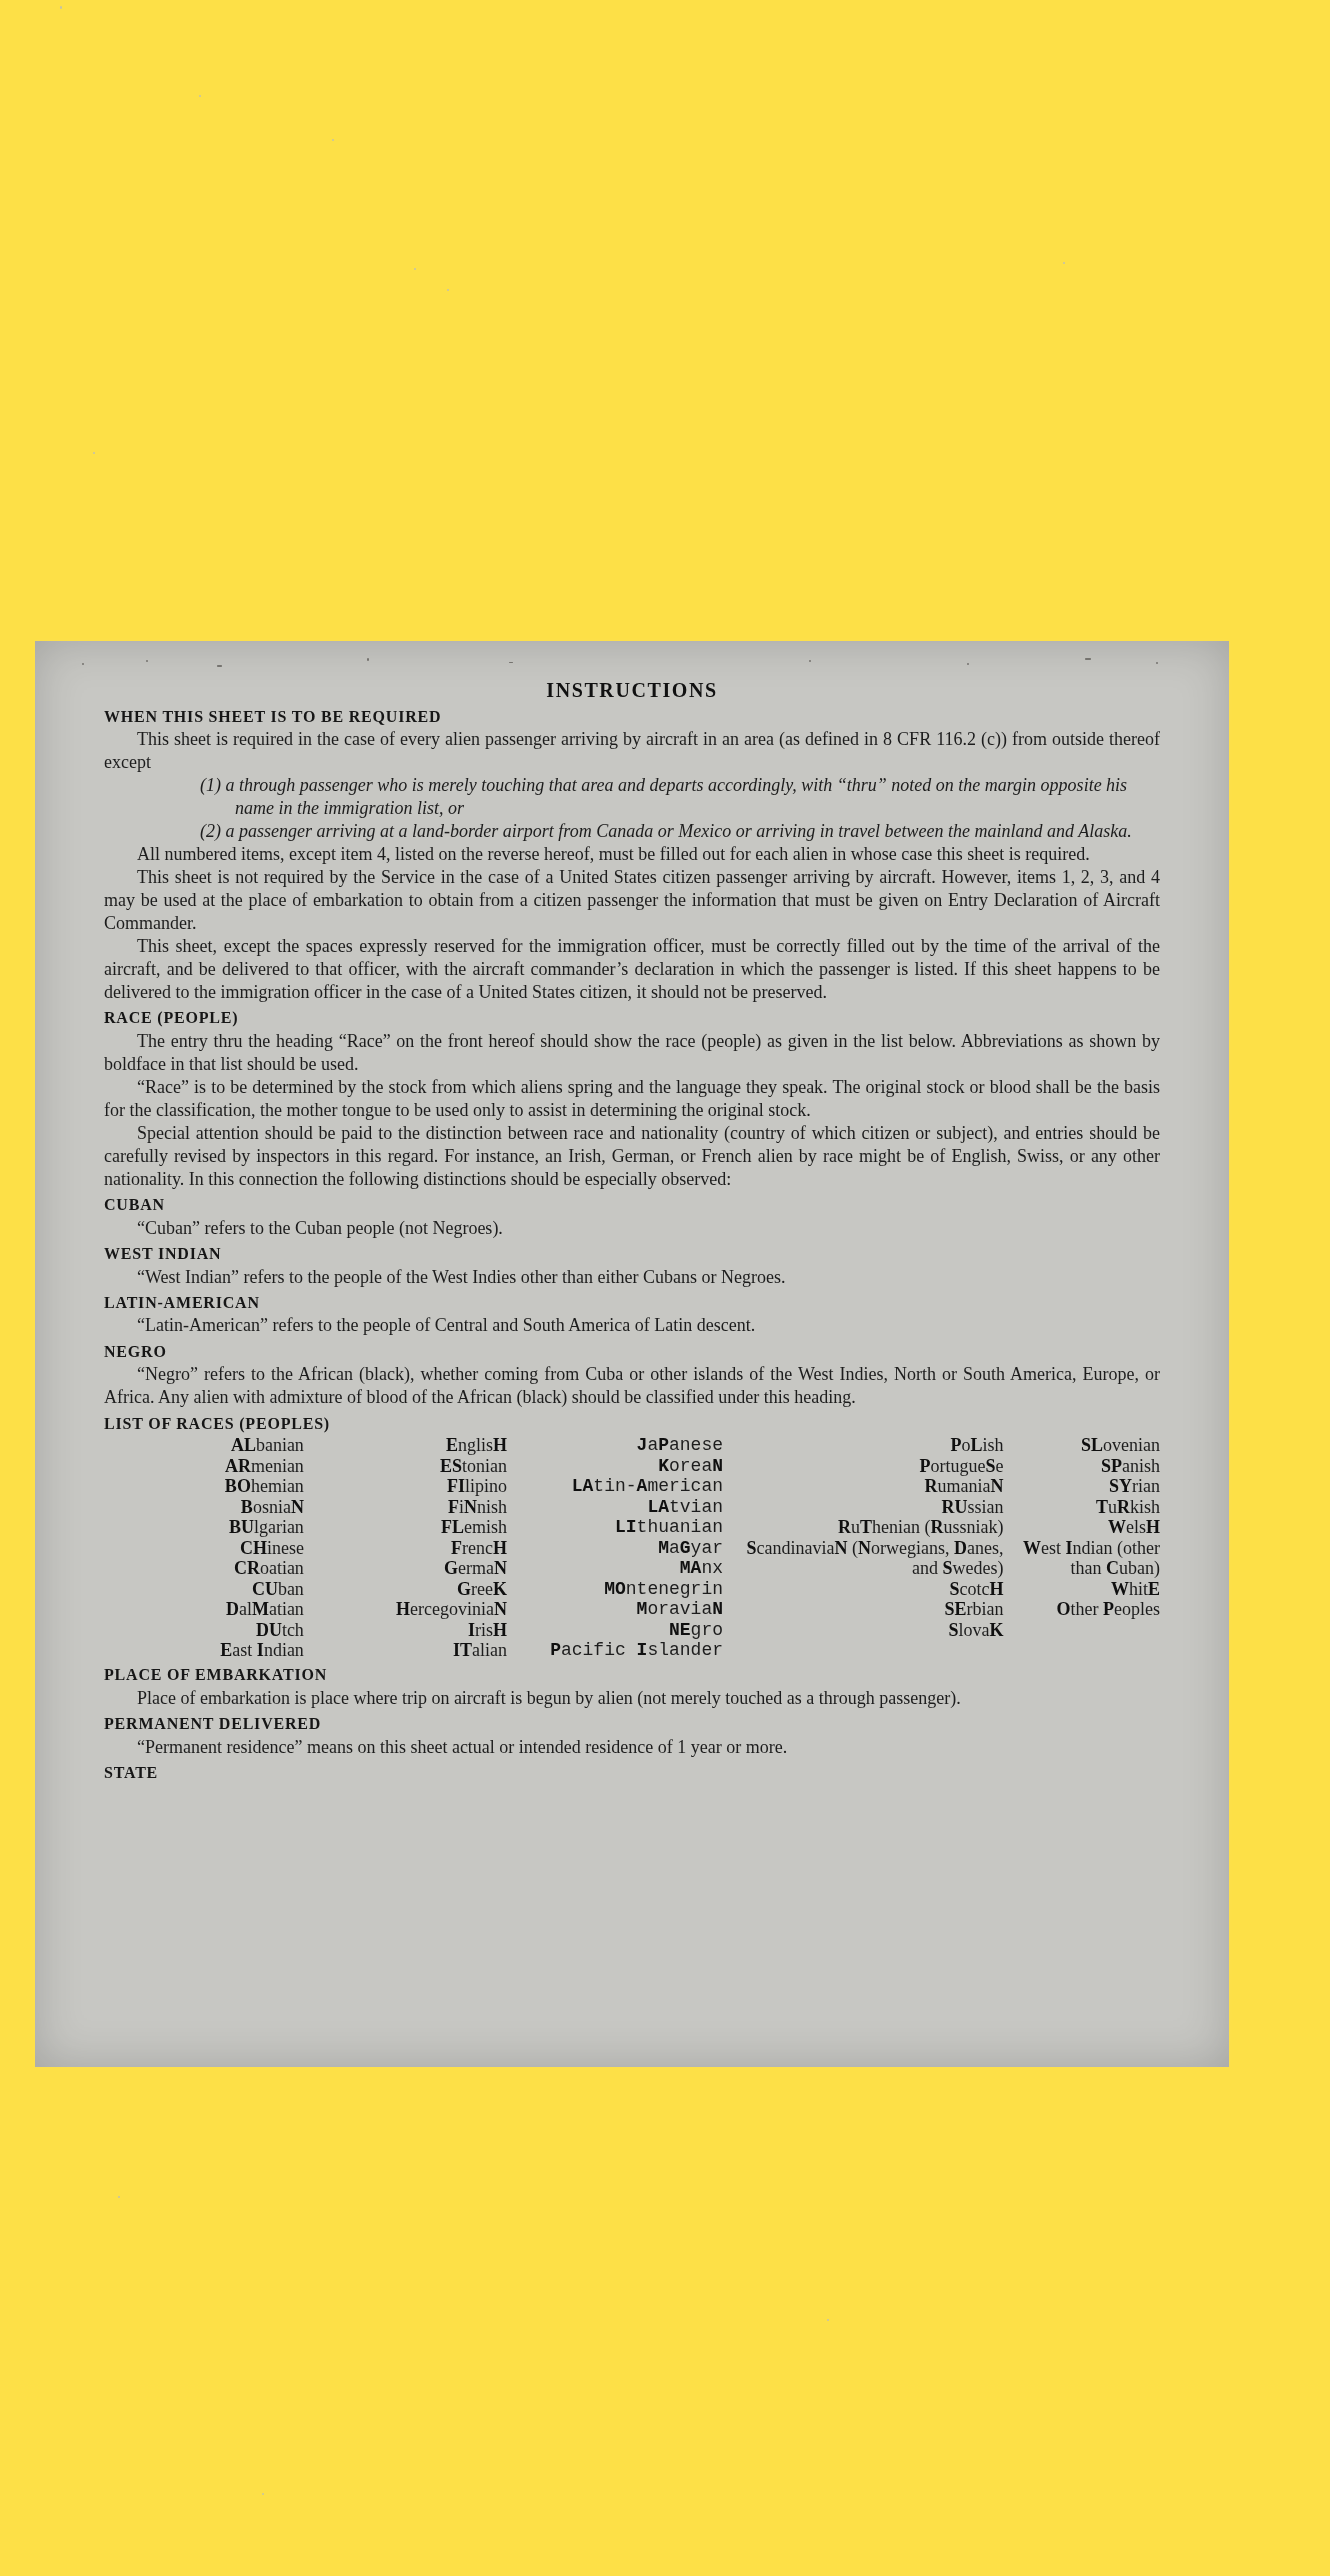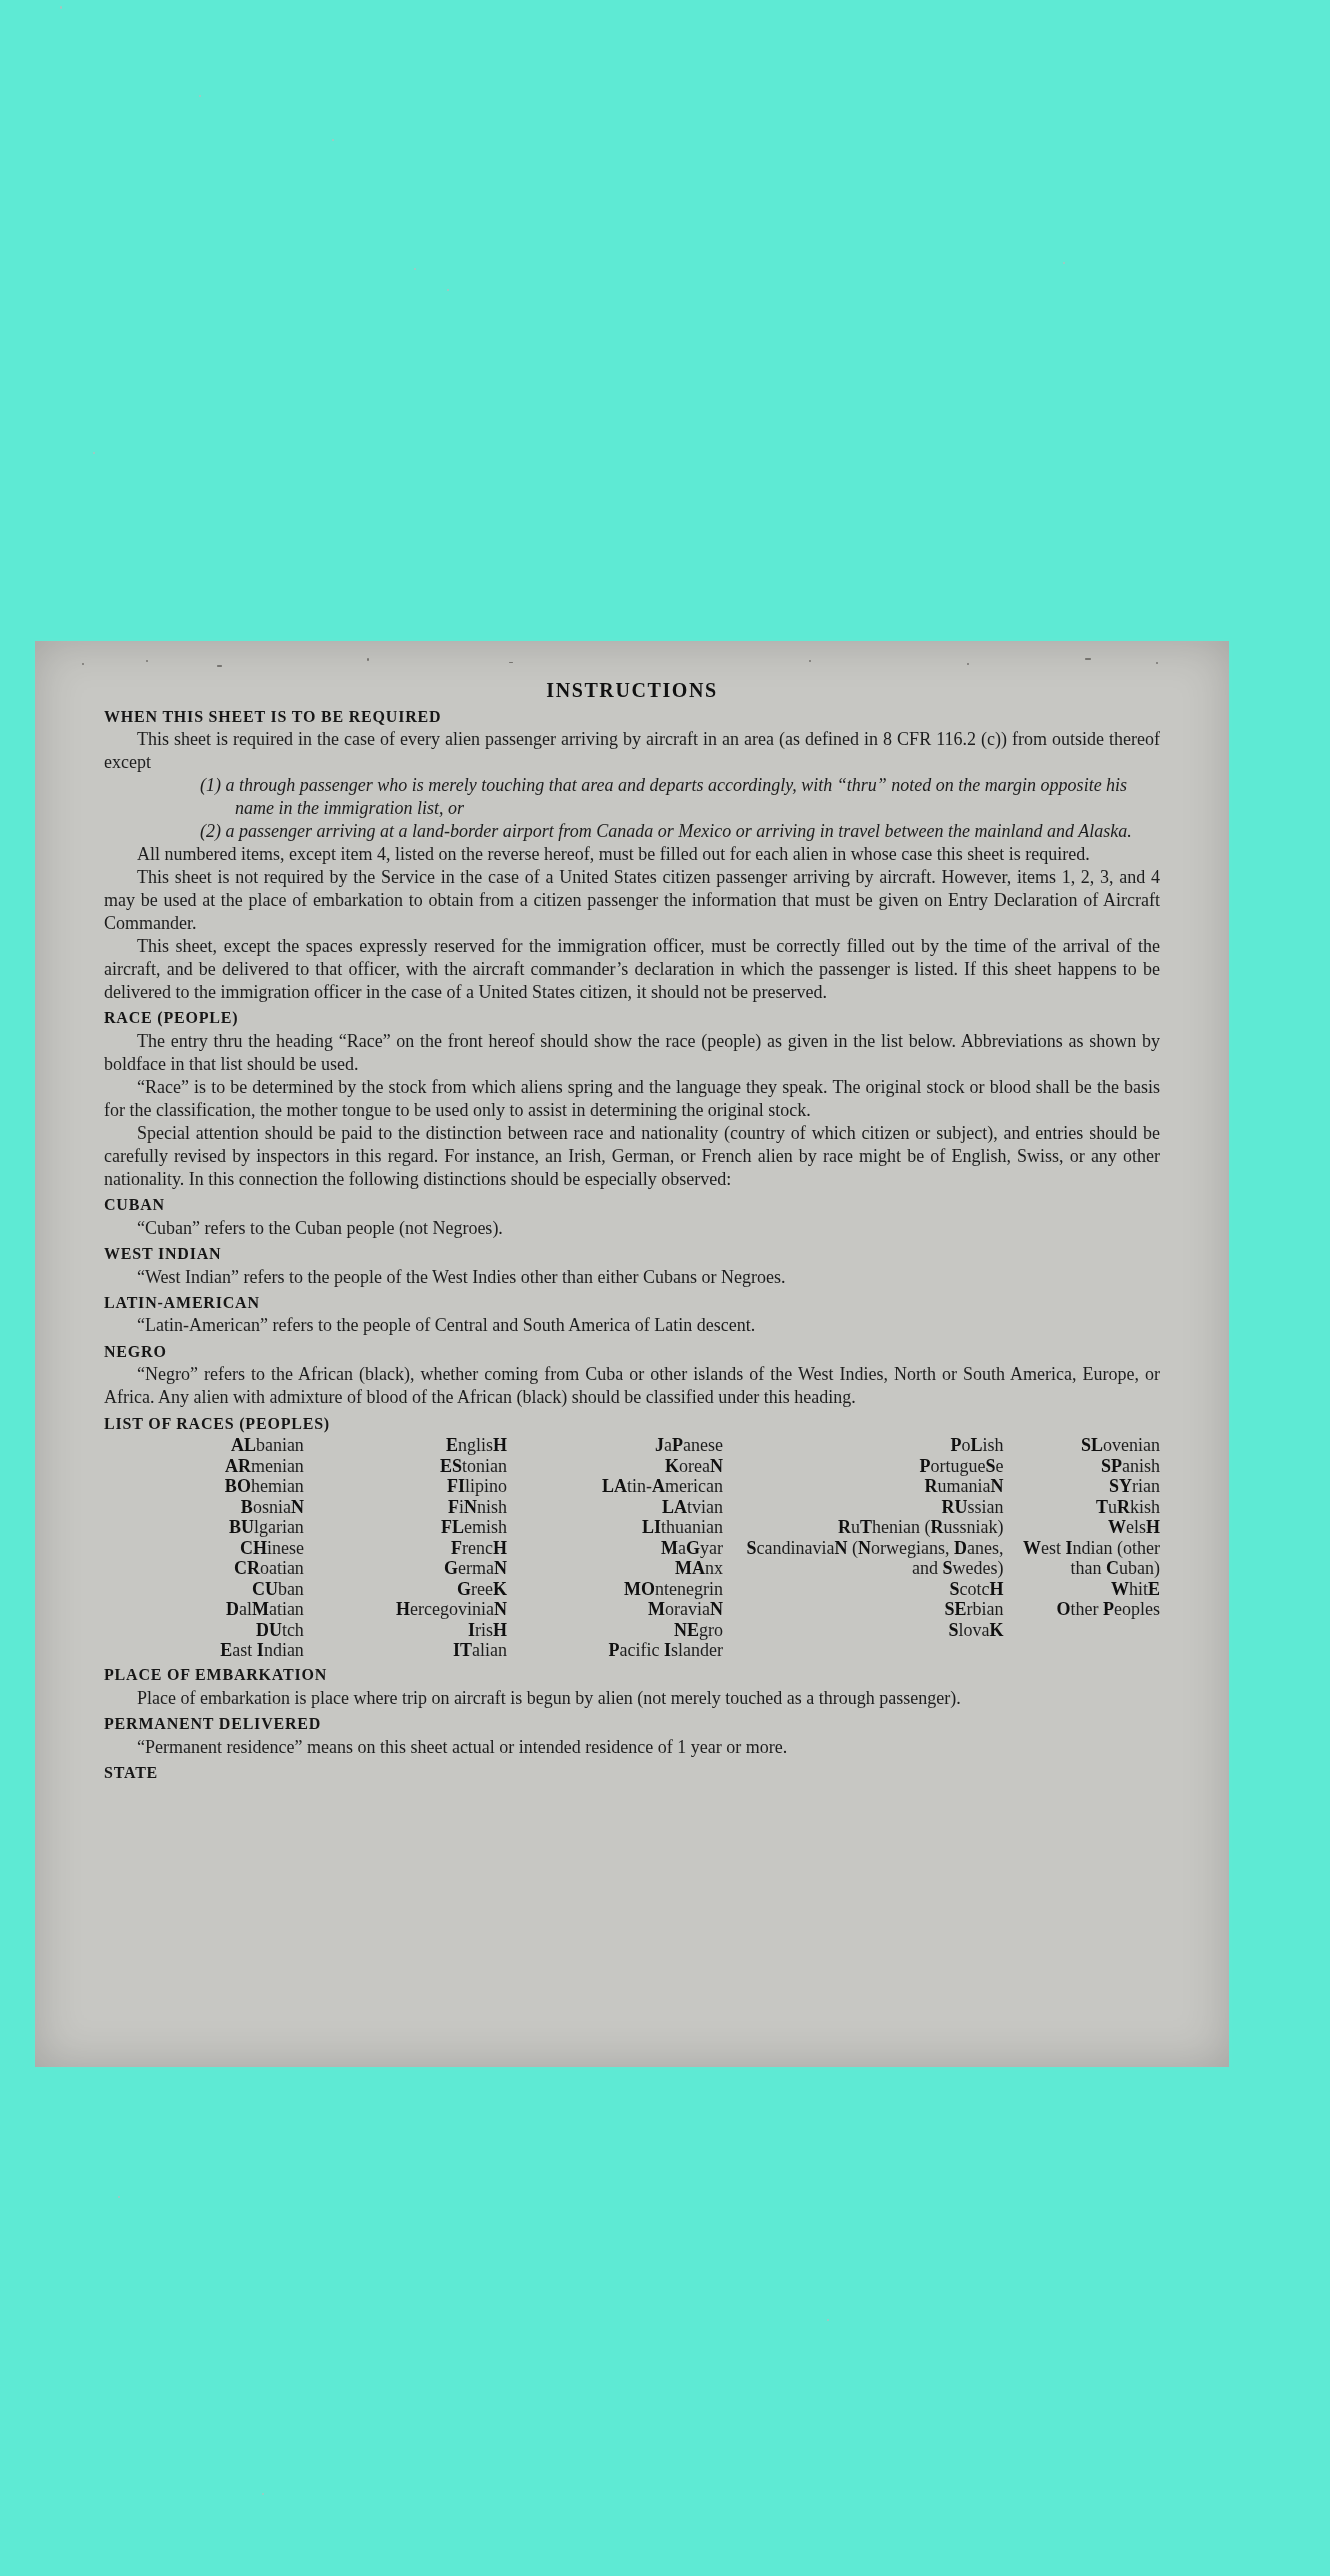--- a/index.html
+++ b/index.html
@@ -1,20 +1,20 @@
 <!DOCTYPE html>
 <html style="font-size:12.6px"><head>
 <meta charset="utf-8">
 <style>
   html, body { margin: 0; padding: 0; background: #000; }
   #screen {
     position: relative;
     width: 1330px;
     height: 2576px;
-    background: #5eead4;
+    background: #fde047;
     overflow: hidden;
     font-family: "Liberation Serif", serif;
   }
   .speck {
     position: absolute;
     background: #b9bdb9;
     border-radius: 50%;
     width: 2.4px; height: 2.4px;
     opacity: .8;
   }
@@ -72,21 +72,21 @@
   }
   .race-list {
     display: flex;
     padding-left: 12.6px;
     font-size: 18px;
     text-align: right;
   }
   .race-col { box-sizing: border-box; }
   .race-col.c1 { width: 189px; }
   .race-col.c2 { width: 205px; }
-  .race-col.c3 { width: 218px; }
+  .race-col.c3 { width: 218px; font-family: Liberation Mono, monospace; }
   .race-col.c4 { width: 283px; }
   .race-col.c5 { width: 158px; }
   .race-item {
     line-height: 20.5px;
     padding-left: 22px;
     text-indent: -22px;
     white-space: normal;
   }
   .race-item b { font-weight: bold; color: #101010; }
 </style>

